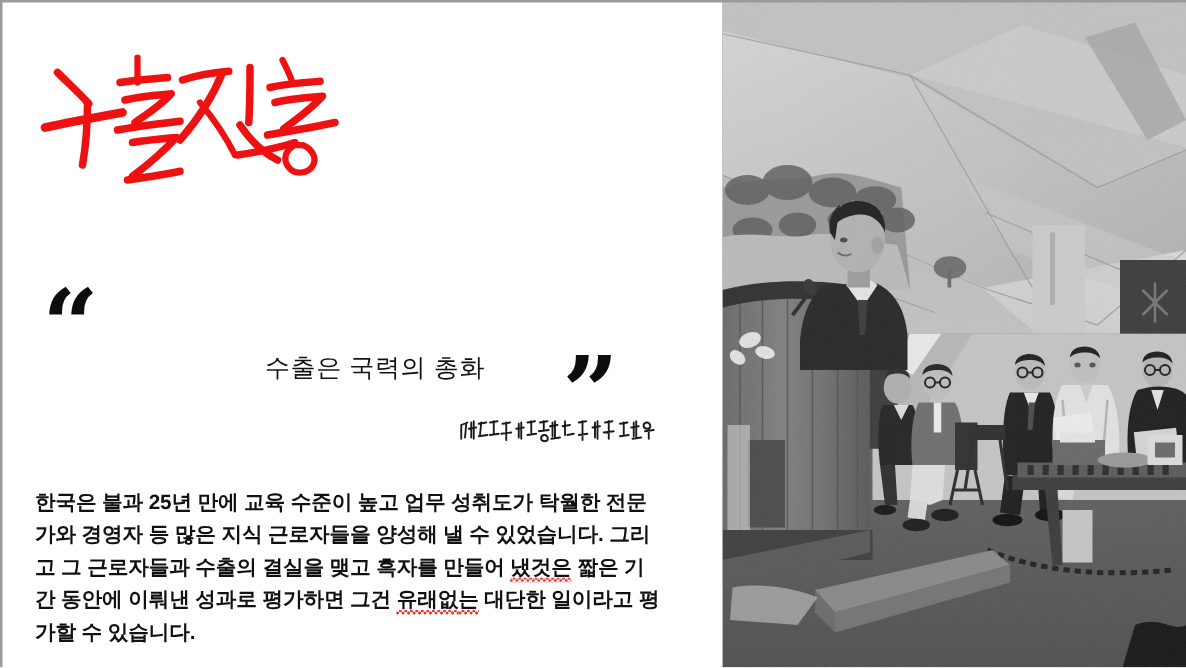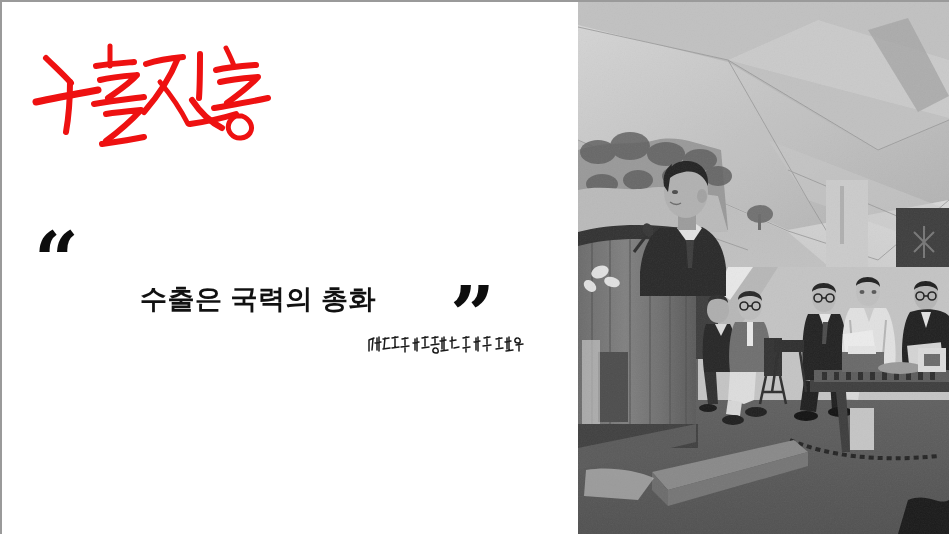--- a/index.html
+++ b/index.html
@@ -74,25 +74,26 @@
     left: 450px;
     top: 276px;
     font-size: 78px;
   }
 
   .quote-text {
     position: absolute;
     left: 140px;
     top: 281px;
     width: 320px;
-    font-size: 27px;
-    font-weight: bold;
+    font-size: 20px;
+    font-weight: normal;
     color: #111111;
     letter-spacing: 0.5px;
     white-space: nowrap;
+    text-align: center;
   }
 
   .attribution {
     position: absolute;
     left: 366px;
     top: 334px;
     width: 160px;
     height: 22px;
   }
   .attribution svg { display: block; width: 100%; height: 100%; }
@@ -194,20 +195,23 @@
           <path d="M97 4 L103 3 M100 3 L100 12 M97 14 L104 13 M100 13 L100 18"></path>
           <path d="M110 4 L110 16 M108 8 L114 7 M112 3 L112 17"></path>
           <path d="M118 4 L124 3 M121 3 L121 10 M117 12 L125 11 M121 11 L121 17"></path>
           <path d="M130 5 L136 4 M133 4 L133 13 M130 15 L137 14"></path>
           <path d="M141 4 L141 15 M139 8 L145 7 M143 3 L143 16 M140 17 L147 16"></path>
           <path d="M151 4 C148 5 148 9 152 9 C155 9 155 5 152 4 M150 11 L157 10 M153 10 L153 17"></path>
         </g>
       </svg>
     </div>
 
+    <p class="body-copy">
+      <span>한국은 불과 25년 만에 교육 수준이 높고 업무 성취도가 탁월한 전문가와 경영자 등 많은 지식 근로자들을 양성해 낼 수 있었습니다. 그리고 그 근로자들과 수출의 결실을 맺고 흑자를 만들어 </span><span class="misspelled">냈것은</span><span>  짧은 기간 동안에 이뤄낸 성과로 평가하면 그건 </span><span class="misspelled">유래없</span><span class="misspelled">는</span><span> 대단한 일이라고 평가할 수 있습니다.</span>
+    </p>
 
   </div>
 
   <div class="photo">
     <svg viewBox="0 0 371 534" xmlns="http://www.w3.org/2000/svg" preserveAspectRatio="none">
       <defs>
         <linearGradient id="skyg" x1="0" y1="0" x2="0" y2="1">
           <stop offset="0%" stop-color="#b9b9b9"></stop>
           <stop offset="100%" stop-color="#cfcfcf"></stop>
         </linearGradient>

